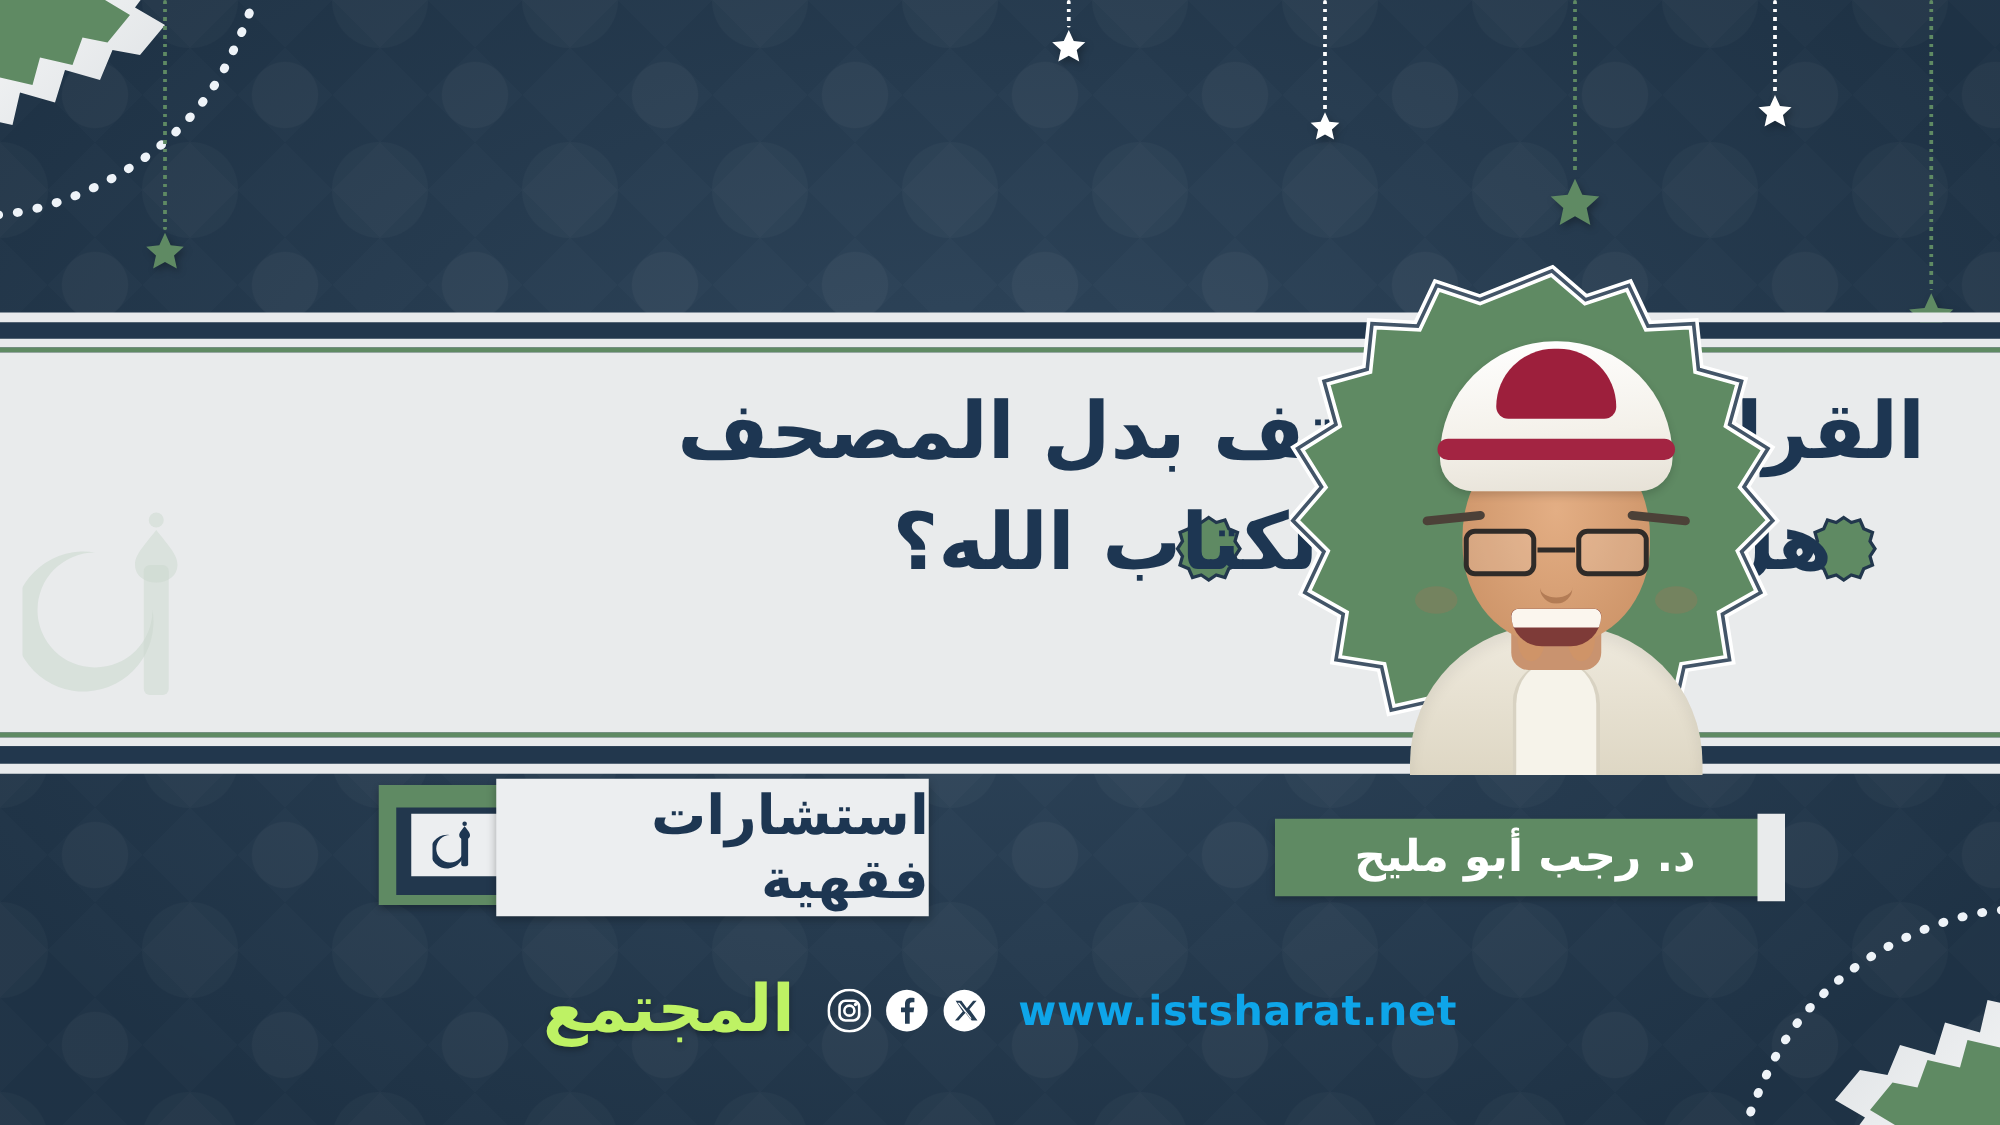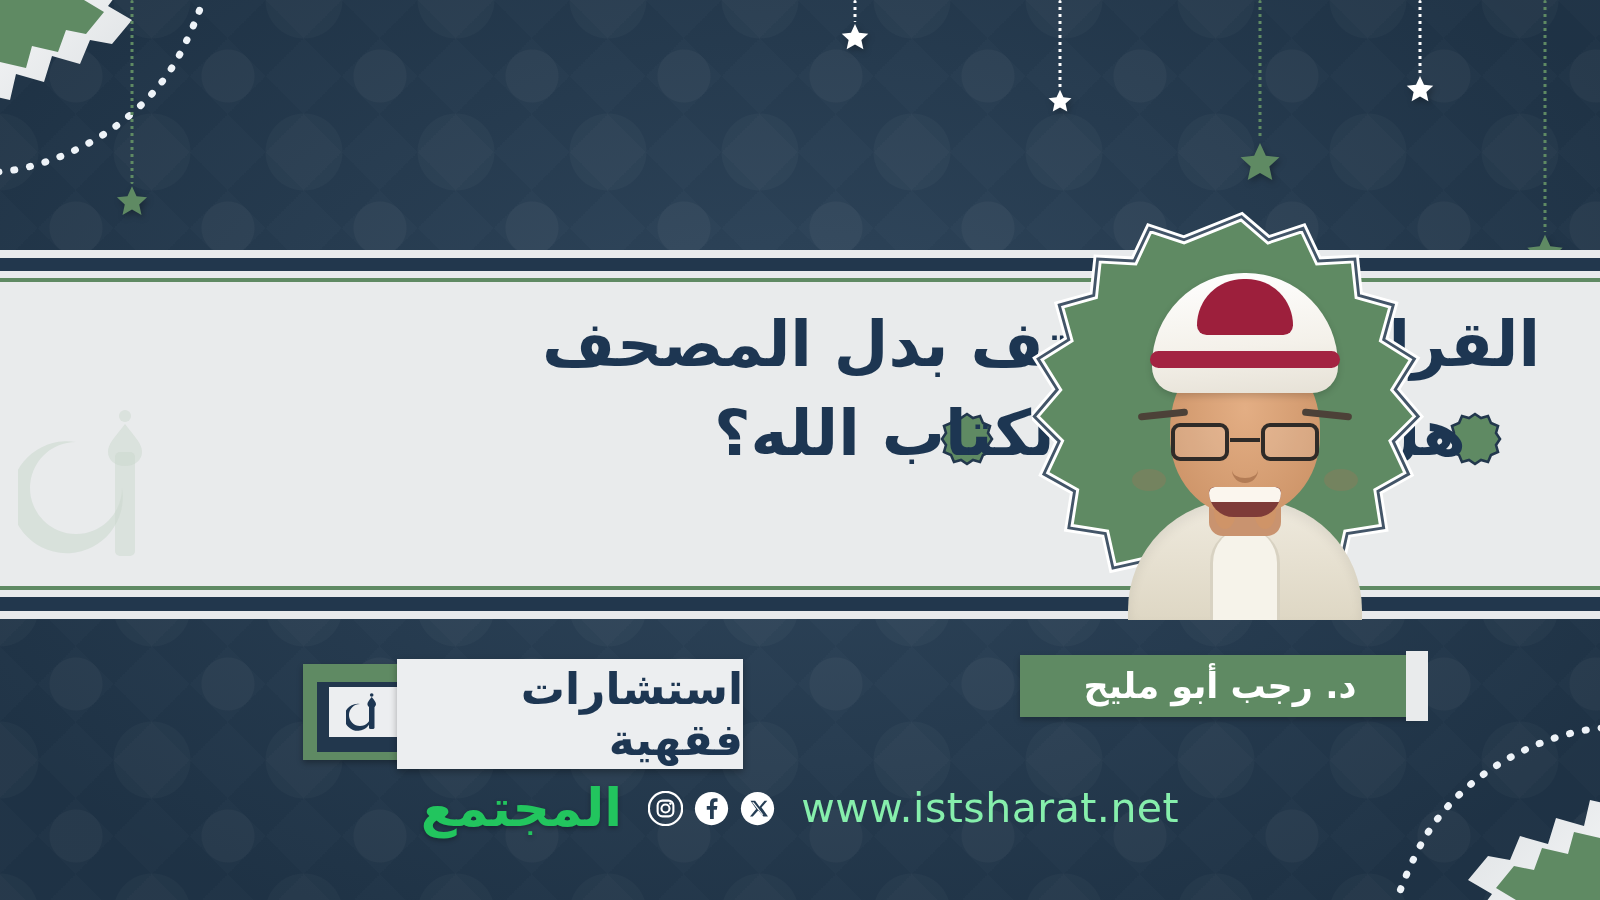--- a/index.html
+++ b/index.html
@@ -196,21 +196,21 @@
   }
   .name-badge .tab{
     position:absolute; right:-8px; top:-4px; width:22px; height:70px; background:#e9ebec;
   }
   .name-badge .txt{
     color:#ffffff; font-size:35px; font-weight:700; letter-spacing:0px;
     direction:rtl; white-space:nowrap;
   }
 
   
-  .prog-badge{ position:absolute; left:303px; top:659px; width:440px; height:110px; }
+  .prog-badge{ position:absolute; left:303px; top:623px; width:440px; height:110px; }
   .prog-green{
     position:absolute; left:0; top:5px; width:300px; height:96px;
     background:#5f8a63;
     box-shadow:0 3px 6px rgba(0,0,0,.3);
   }
   .prog-dark{
     position:absolute; left:14px; top:18px; width:272px; height:70px;
     background:#22374d;
   }
   .prog-icon{
@@ -227,27 +227,27 @@
     color:#1d3652; font-size:44px; font-weight:700; direction:rtl; letter-spacing:-1px;
   }
 
   
   .footer{
     position:absolute; left:0; right:0; top:782px;
     display:flex; align-items:center; justify-content:center; gap:26px;
     direction:ltr;
   }
   .footer-brand{
-    color:#22c55e; font-size:52px; font-weight:700; direction:rtl; letter-spacing:-1px;
+    color:#bef264; font-size:52px; font-weight:700; direction:rtl; letter-spacing:-1px;
     text-shadow:0 2px 5px rgba(0,0,0,.3); line-height:1;
   }
   .social-row{ display:flex; align-items:center; gap:11px; }
   .social-ico{ width:35px; height:35px; display:block; }
   .footer-url{
-    color:#86efac; font-size:41px; letter-spacing:.5px; font-weight:400;
+    color:#0ea5e9; font-size:33px; letter-spacing:.5px; font-weight:700;
     font-family:"DejaVu Sans","Liberation Sans",sans-serif;
   }
 </style>
 </head>
 <body>
 
 <div class="canvas">
 
   <div class="bg-pattern"></div>
   <div class="bg-vignette"></div>

